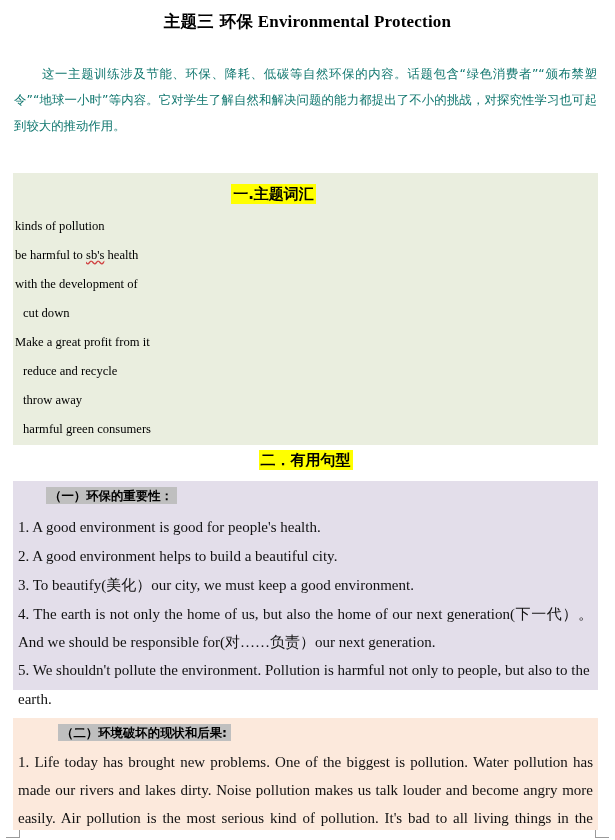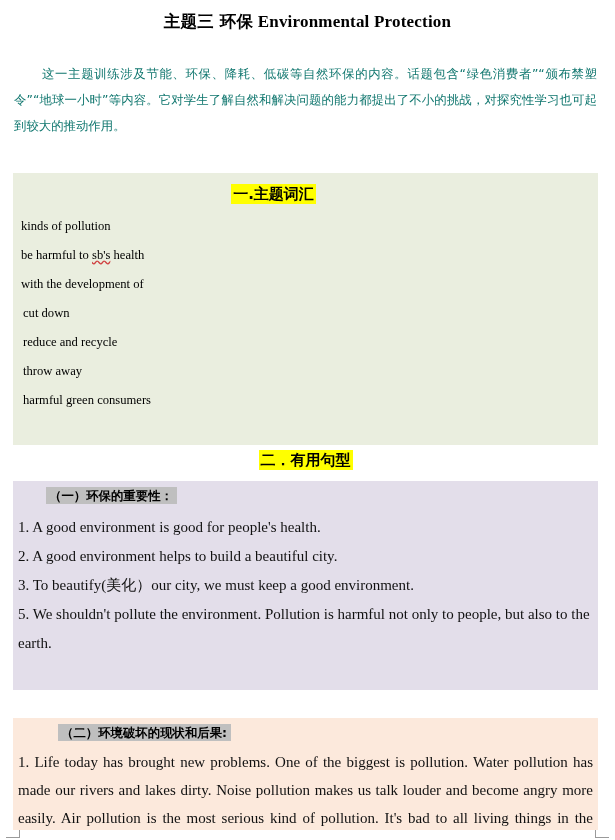--- a/index.html
+++ b/index.html
@@ -103,21 +103,21 @@
     top: 47px;
     width: 100%;
     margin: 0;
     padding: 0;
     list-style: none;
   }
   .vocab-list li {
     font-size: 12.6px;
     line-height: 1;
     height: 29px;
-    padding-left: 8px;
+    padding-left: 2px;
     white-space: nowrap;
   }
   .vocab-list li.indent { padding-left: 10px; }
   .misspell {
     text-decoration: underline wavy #d04040;
     text-decoration-skip-ink: none;
   }
 
   
   .gray-head {
@@ -193,38 +193,40 @@
 
     <div class="yellow-head head-vocab">
       <span>一.主题词汇</span>
     </div>
 
     <ul class="vocab-list">
       <li><span>kinds of pollution</span></li>
       <li><span>be harmful to </span><span class="misspell">sb's</span><span> health</span></li>
       <li><span>with the development of</span></li>
       <li class="indent"><span>cut down</span></li>
+      <li><span>Make a great profit from it</span></li>
       <li class="indent"><span>reduce and recycle</span></li>
       <li class="indent"><span>throw away</span></li>
       <li class="indent"><span>harmful green consumers</span></li>
     </ul>
   </div>
 
   <div class="yellow-head head-sentence">
     <span>二．有用句型</span>
   </div>
 
   <div class="sec sec-sentences">
     <div class="gray-head gh-1">
       <span>（一）环保的重要性：</span>
     </div>
     <ul class="lines lines-s">
       <li>1. A good environment is good for people's health.</li>
       <li>2. A good environment helps to build a beautiful city.</li>
       <li>3. To beautify(美化）our city, we must keep a good environment.</li>
+      <li class="justify">4. The earth is not only the home of us, but also the home of our next generation(下一代）。And we should be responsible for(对……负责）our next generation.</li>
       <li>5. We shouldn't pollute the environment. Pollution is harmful not only to people, but also to the earth.</li>
     </ul>
   </div>
 
   <div class="sec sec-damage">
     <div class="gray-head gh-2">
       <span>（二）环境破坏的现状和后果:</span>
     </div>
     <ul class="lines lines-d">
       <li class="justify">1. Life today has brought new problems. One of the biggest is pollution. Water pollution has made our rivers and lakes dirty. Noise pollution makes us talk louder and become angry more easily. Air pollution is the most serious kind of pollution. It's bad to all living things in the world.</li>

